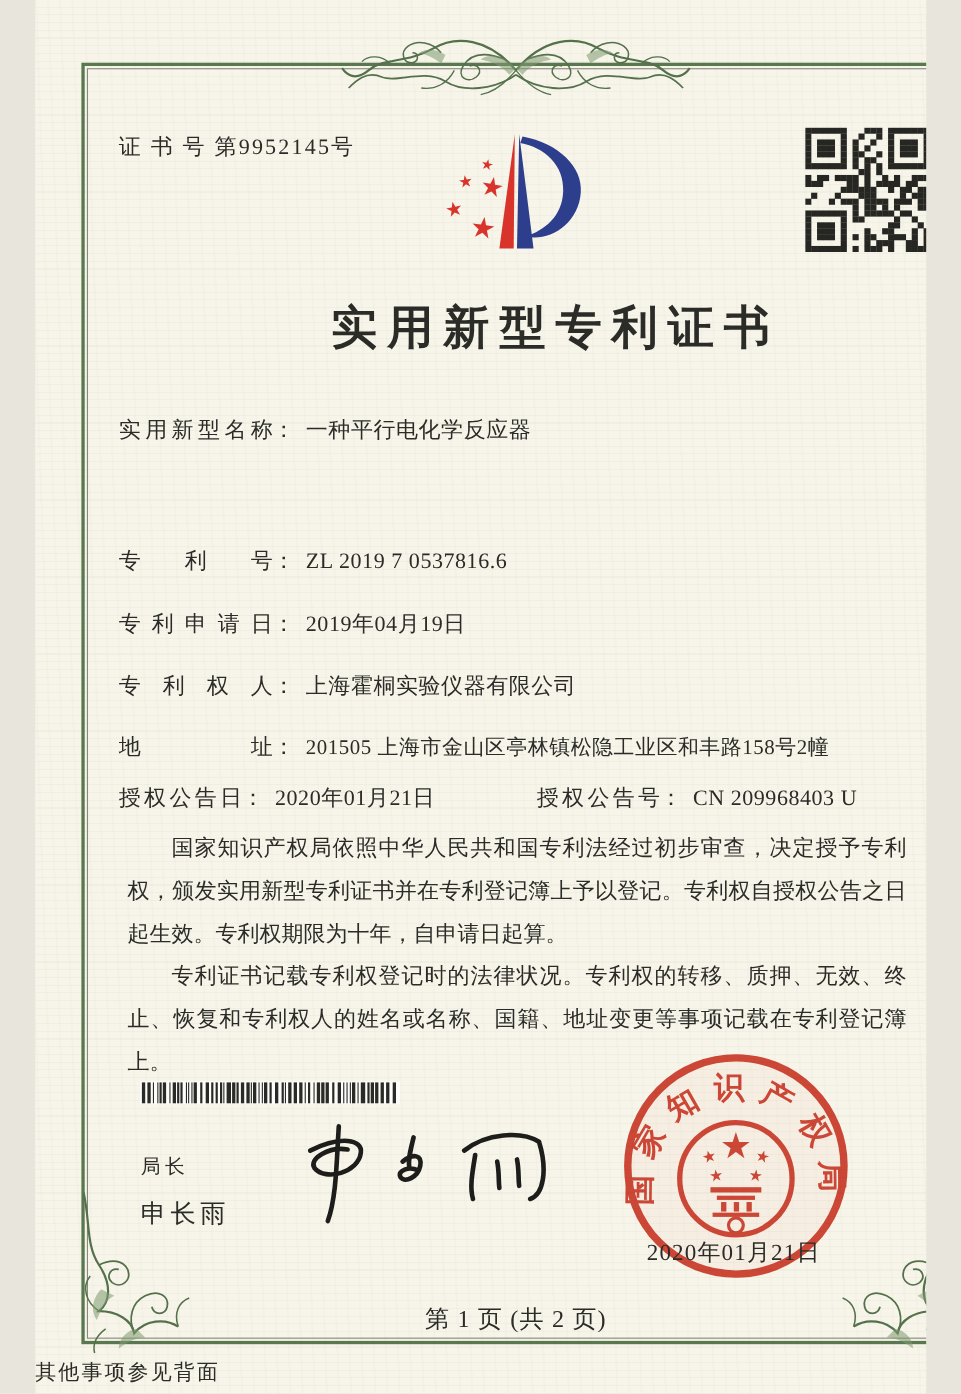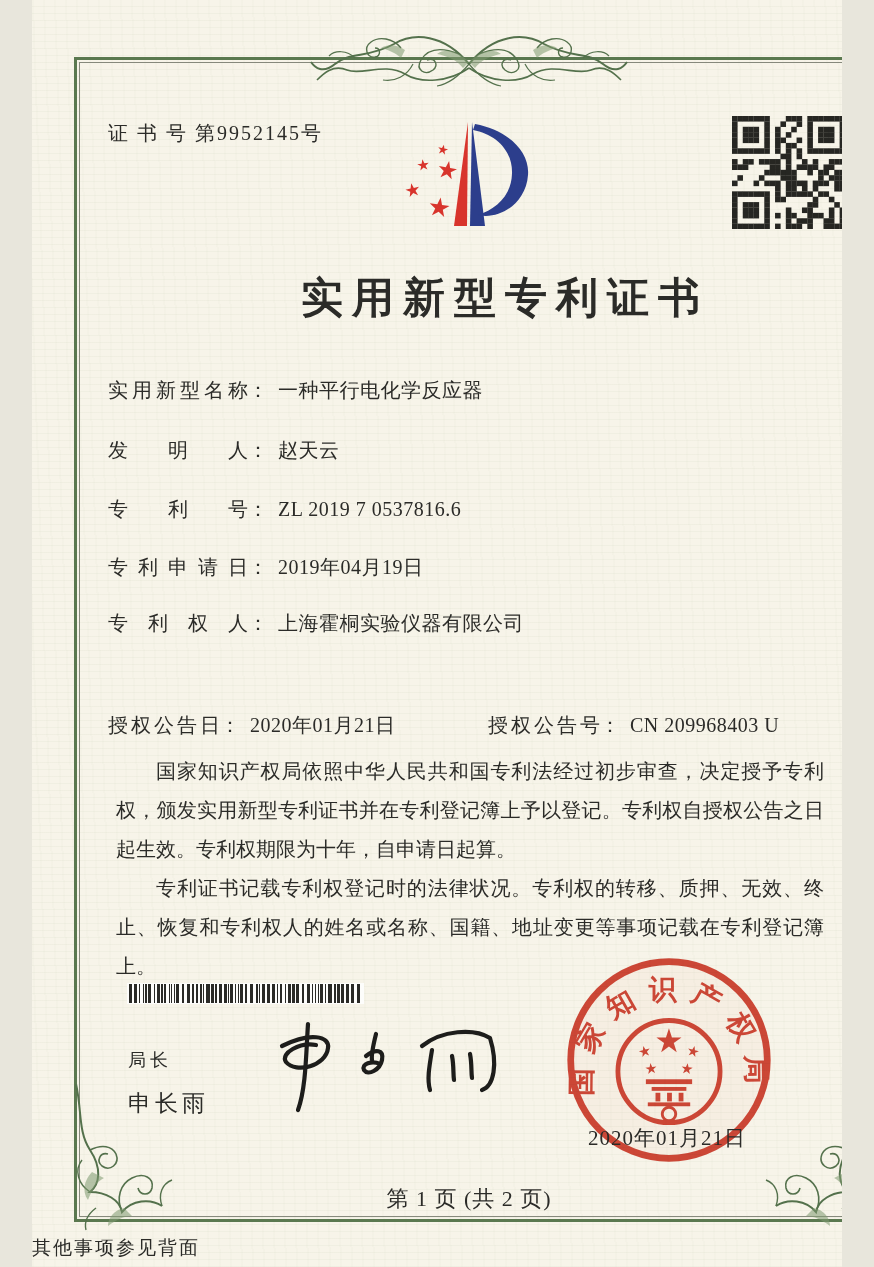--- a/index.html
+++ b/index.html
@@ -346,31 +346,31 @@
       <rect x="21.523809523809526" y="107.61904761904762" width="5.5809523809523816" height="5.5809523809523816" fill="#262622"></rect>
       <rect x="26.904761904761905" y="107.61904761904762" width="5.5809523809523816" height="5.5809523809523816" fill="#262622"></rect>
       <rect x="32.28571428571429" y="107.61904761904762" width="5.5809523809523816" height="5.5809523809523816" fill="#262622"></rect>
     </svg>
 
   <div class="abs title">实用新型专利证书</div>
 
   <div class="abs frow" style="top:377px">
     <span class="flabel">实用新型名称</span><span class="fcolon">：</span><span class="fvalue">一种平行电化学反应器</span>
   </div>
-  <div class="abs frow" style="top:437px">
-    <span class="flabel">发明人</span><span class="fcolon">：</span><span class="fvalue">赵天云</span>
-  </div>
   <div class="abs frow" style="top:496px">
     <span class="flabel">专利号</span><span class="fcolon">：</span><span class="fvalue">ZL 2019 7 0537816.6</span>
   </div>
   <div class="abs frow" style="top:554px">
     <span class="flabel">专利申请日</span><span class="fcolon">：</span><span class="fvalue">2019年04月19日</span>
   </div>
   <div class="abs frow" style="top:610px">
     <span class="flabel">专利权人</span><span class="fcolon">：</span><span class="fvalue">上海霍桐实验仪器有限公司</span>
+  </div>
+  <div class="abs frow" style="top:665px">
+    <span class="flabel">地址</span><span class="fcolon">：</span><span class="fvalue" style="font-size:19px">201505 上海市金山区亭林镇松隐工业区和丰路158号2幢</span>
   </div>
   <div class="abs frow" style="top:712px">
     <span class="flabel" style="width:112px">授权公告日</span><span class="fcolon">：</span><span class="fvalue">2020年01月21日</span>
     <span class="grant2">
       <span class="flabel">授权公告号</span><span class="fcolon">：</span><span class="fvalue">CN 209968403 U</span>
     </span>
   </div>
 
   <div class="abs body-text">
     <p>国家知识产权局依照中华人民共和国专利法经过初步审查，决定授予专利权，颁发实用新型专利证书并在专利登记簿上予以登记。专利权自授权公告之日起生效。专利权期限为十年，自申请日起算。</p>

